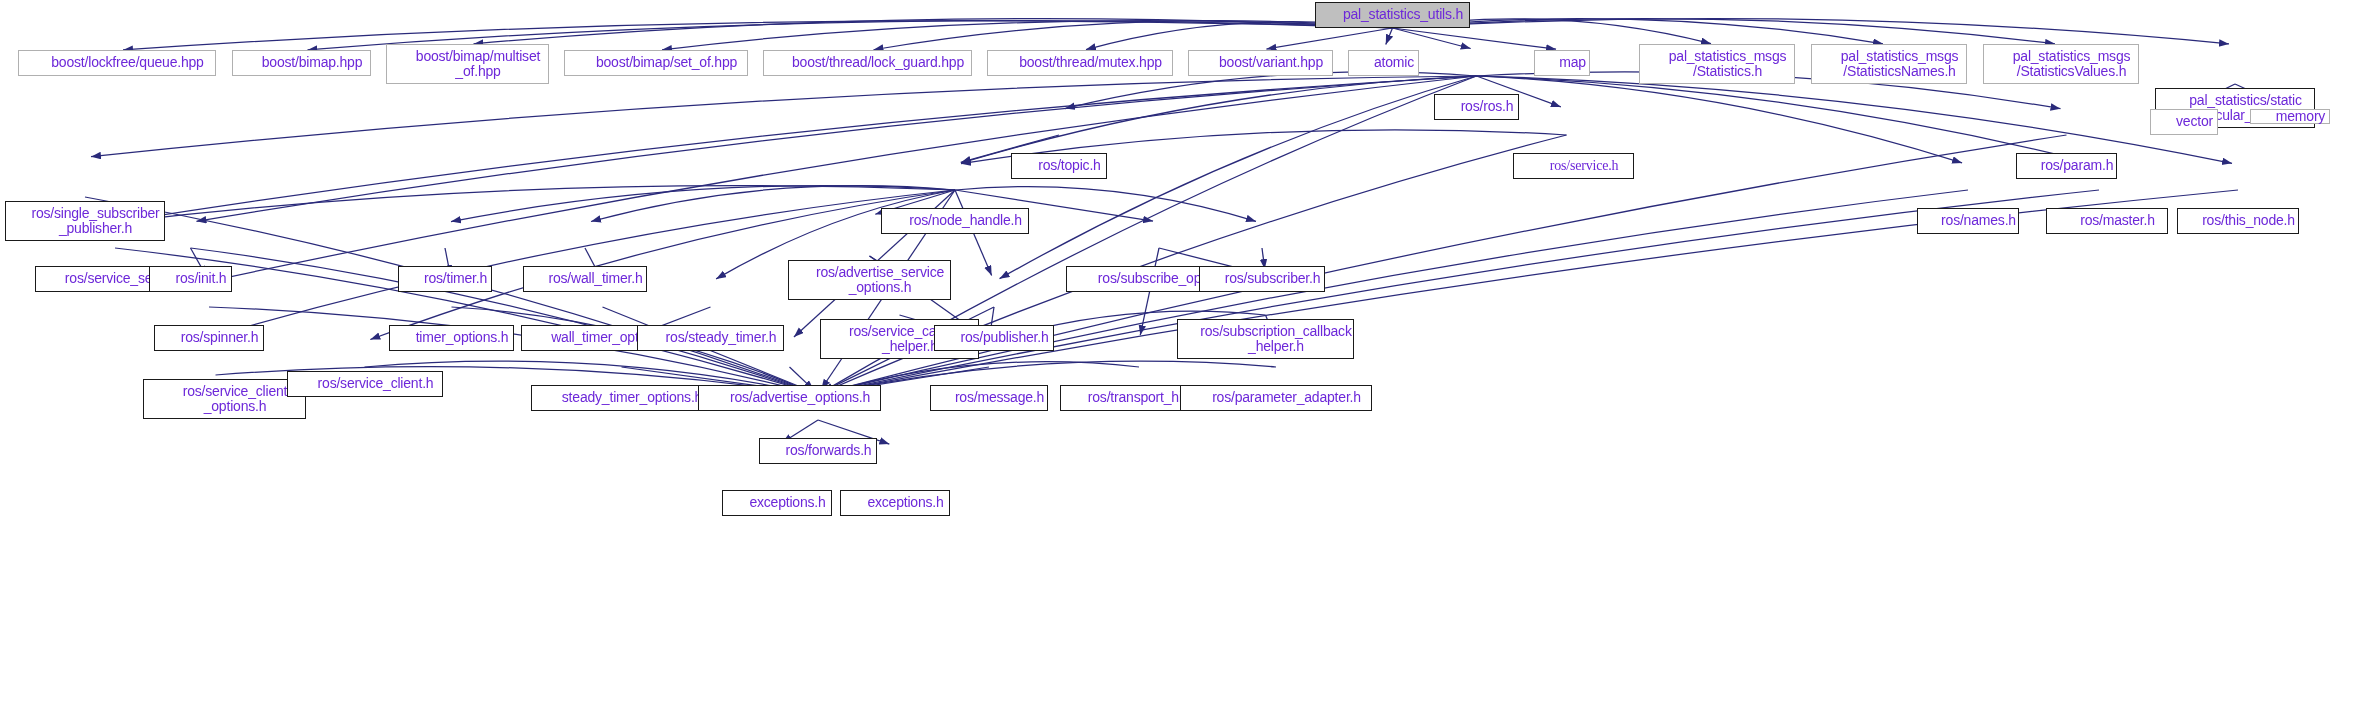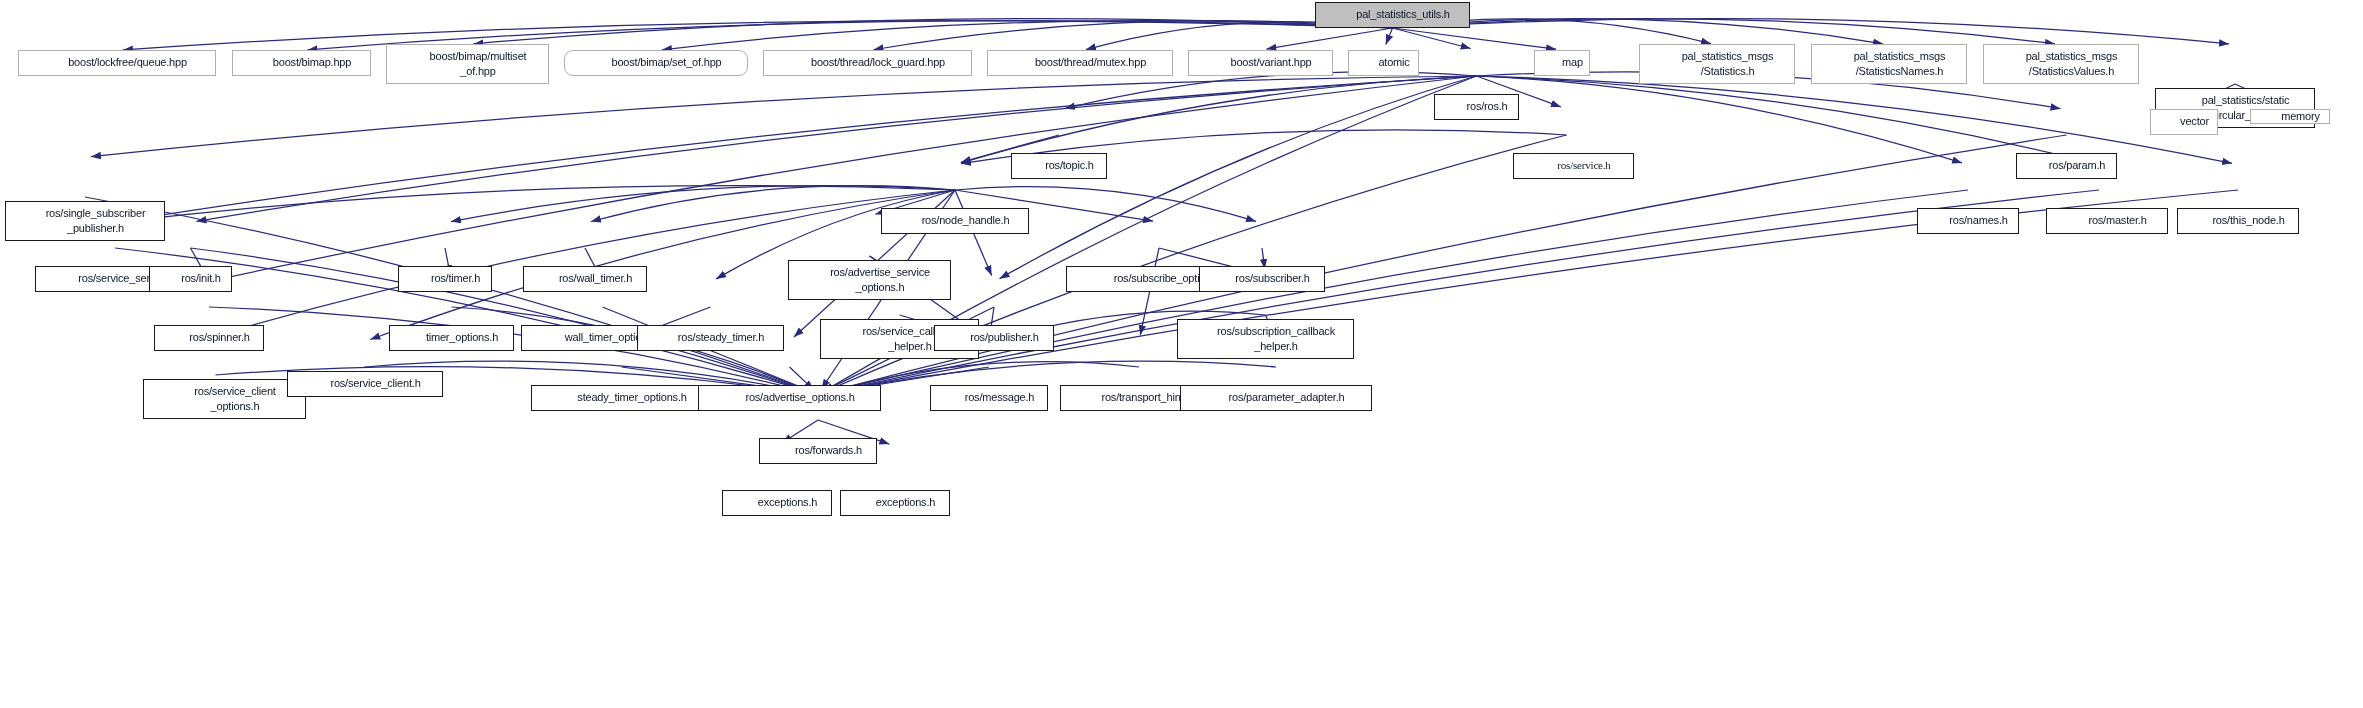--- a/index.html
+++ b/index.html
@@ -25,22 +25,22 @@
   }
   .node {
     position: absolute;
     box-sizing: border-box;
     display: flex;
     align-items: center;
     justify-content: center;
     text-align: center;
     background: #ffffff;
     border: 1px solid #b0b0b0;
-    color: #0f172a;
-    font-size: 11px;
+    color: #6d28d9;
+    font-size: 14px;
     line-height: 15.5px;
     letter-spacing: -0.2px;
     white-space: pre-line;
     z-index: 5;
     padding-left: 21px;
   }
   .node.strong {
     border: 1.6px solid #1a1a1a;
     margin-top: 44px;
   }
@@ -138,21 +138,21 @@
         <path d="M818,420 Q797.5,433 782.0670514706981,442.78674784785" marker-end="url(#arrow)"></path>
         <path d="M818,420 Q856.5,433 889.315325994698,444.0804996865214" marker-end="url(#arrow)"></path>
       </g>
   </svg>
   <div id="node-layer">
       <div class="node root" style="left: 1315px; top: 2px; width: 155px; height: 26px;">pal_statistics_utils.h</div>
       <div class="node" style="left: 18px; top: 50px; width: 198px; height: 26px;">boost/lockfree/queue.hpp</div>
       <div class="node" style="left: 232px; top: 50px; width: 139px; height: 26px;">boost/bimap.hpp</div>
       <div class="node" style="left: 386px; top: 44px; width: 163px; height: 40px;">boost/bimap/multiset
 _of.hpp</div>
-      <div class="node" style="left: 564px; top: 50px; width: 184px; height: 26px; border-radius: 9px;">boost/bimap/set_of.hpp</div>
+      <div class="node" style="left: 564px; top: 50px; width: 184px; height: 26px;">boost/bimap/set_of.hpp</div>
       <div class="node" style="left: 763px; top: 50px; width: 209px; height: 26px;">boost/thread/lock_guard.hpp</div>
       <div class="node" style="left: 987px; top: 50px; width: 186px; height: 26px;">boost/thread/mutex.hpp</div>
       <div class="node" style="left: 1188px; top: 50px; width: 145px; height: 26px;">boost/variant.hpp</div>
       <div class="node" style="left: 1348px; top: 50px; width: 71px; height: 26px;">atomic</div>
       <div class="node strong" style="left: 1434px; top: 50px; width: 85px; height: 26px;">ros/ros.h</div>
       <div class="node" style="left: 1534px; top: 50px; width: 56px; height: 26px;">map</div>
       <div class="node" style="left: 1639px; top: 44px; width: 156px; height: 40px;">pal_statistics_msgs
 /Statistics.h</div>
       <div class="node" style="left: 1811px; top: 44px; width: 156px; height: 40px;">pal_statistics_msgs
 /StatisticsNames.h</div>

